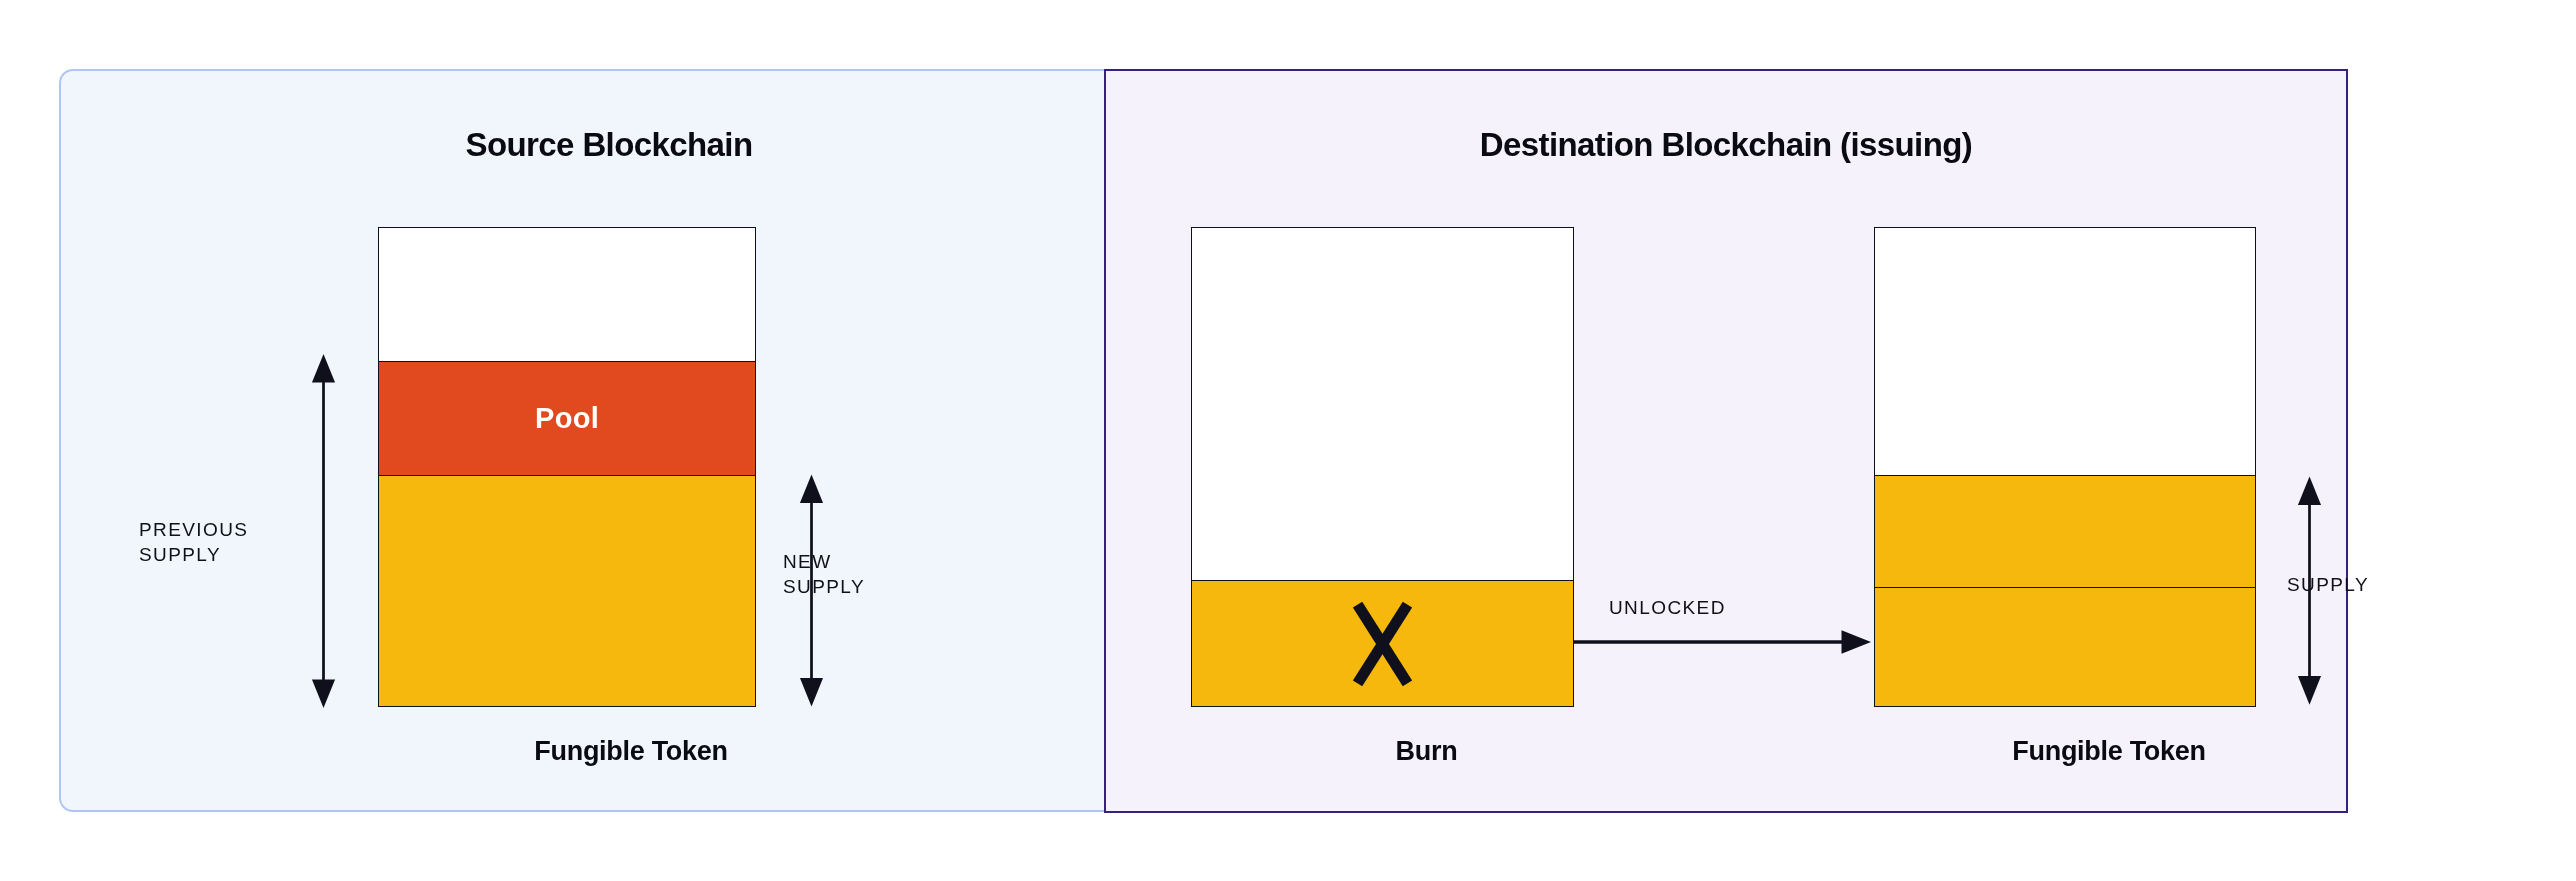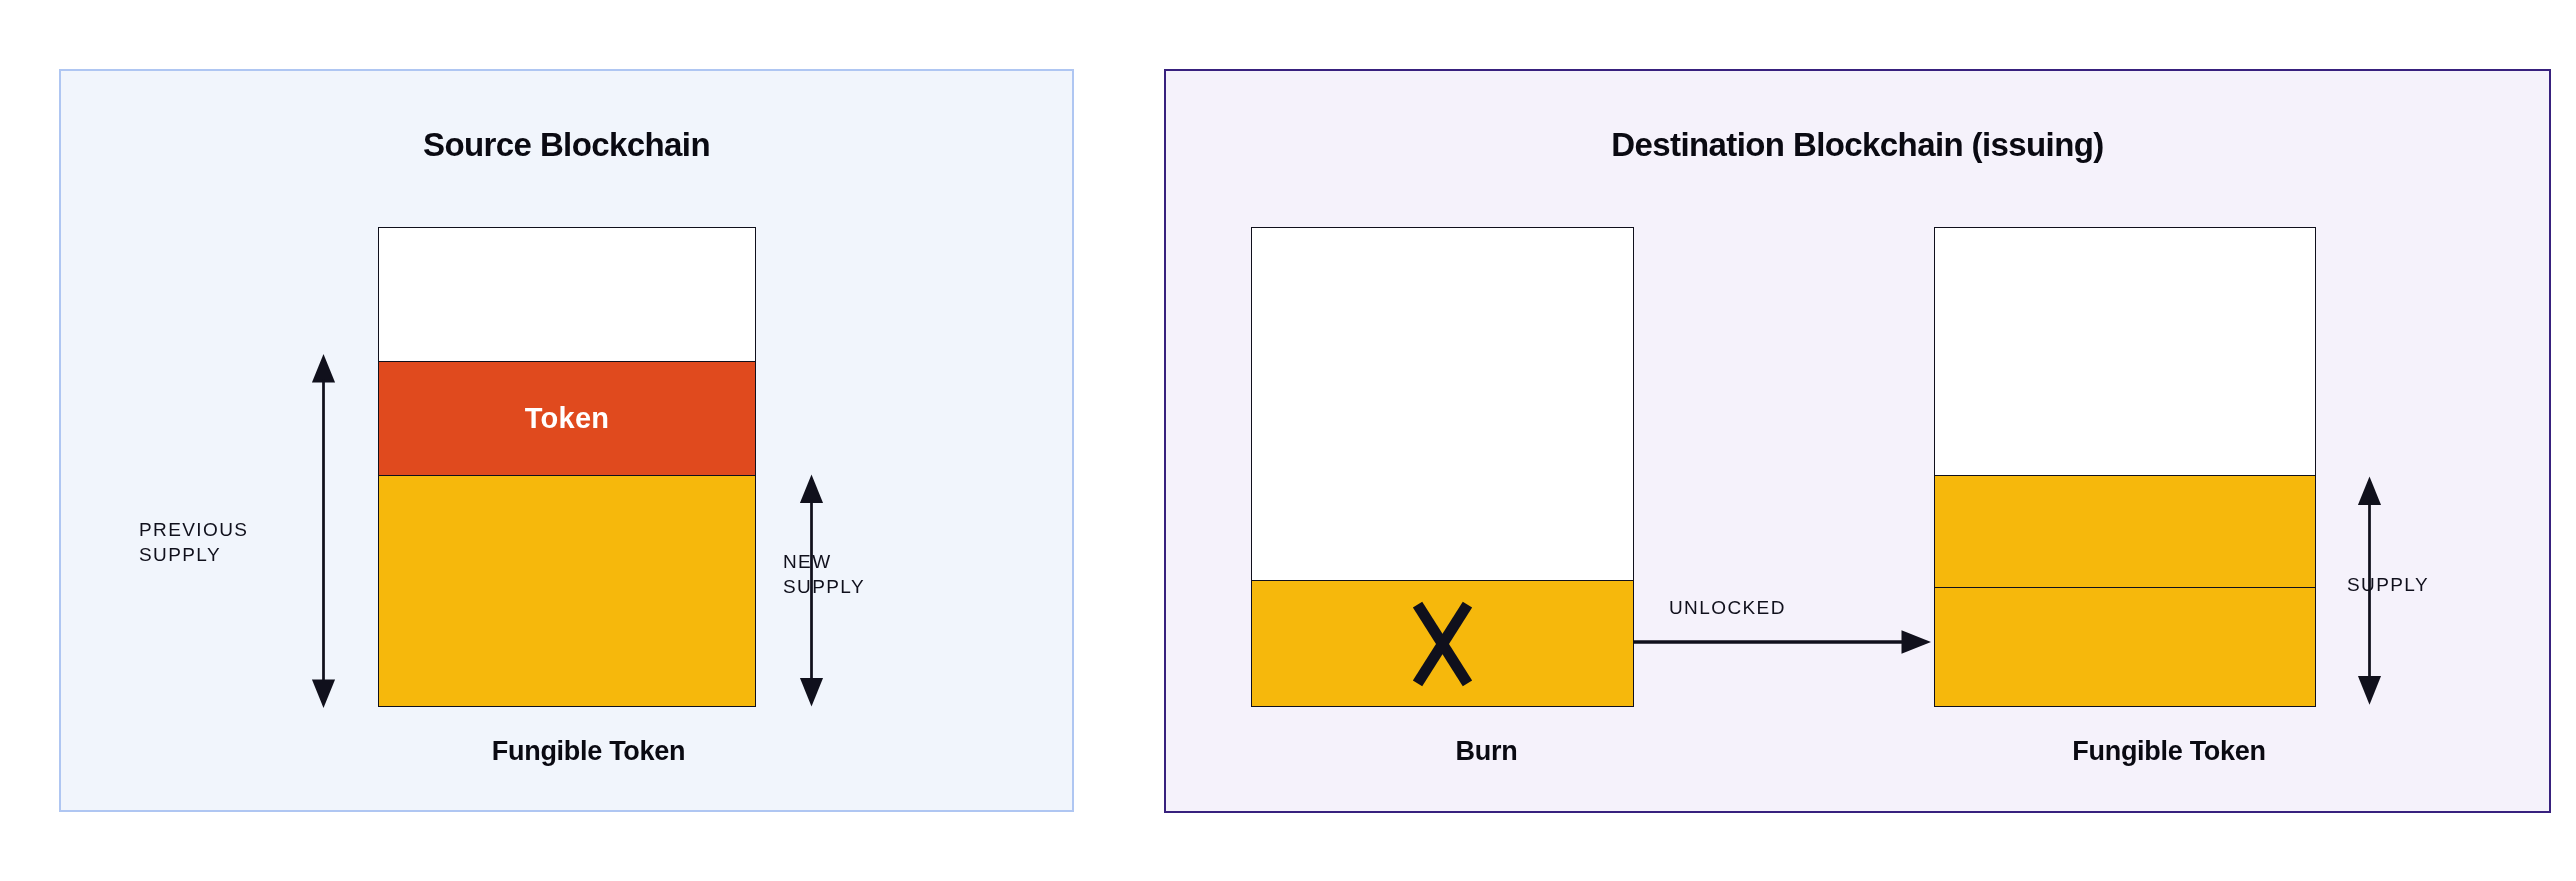--- a/index.html
+++ b/index.html
@@ -13,28 +13,29 @@
     overflow: hidden;
   }
   .panel {
     position: absolute;
     top: 69px;
     box-sizing: border-box;
     border: 2.2px solid;
   }
   .panel.source {
     left: 59px;
-    width: 1015px;
+    width: 1100px;
     height: 743px;
     background: var(--source-panel-bg, #f1f5fc);
     border-color: var(--source-panel-border, #afc6f2);
+    border-radius: 14px;
   }
   .panel.dest {
-    left: 1164px;
-    width: 1387px;
+    left: 1104px;
+    width: 1244px;
     height: 744px;
     background: var(--dest-panel-bg, #f5f2fb);
     border-color: var(--dest-panel-border, #38217e);
   }
   .panel-title {
     position: absolute;
     left: 0; right: 0;
     top: 57px;
     text-align: center;
     font-size: 33px;
@@ -121,21 +122,21 @@
 
 <div class="canvas">
 
   <div class="panel source">
 
     <div class="panel-title">Source Blockchain</div>
 
     <div class="bar src-bar">
       <div class="seg-empty"></div>
       <div class="seg-burn">
-        <span class="burn-text">Token</span>
+        <span class="burn-text">Pool</span>
       </div>
       <div class="seg-yellow-src"></div>
     </div>
 
     <svg class="arrow-svg" style="left:246px; top:281px;" width="33" height="358" viewBox="0 0 60 644">
       <polygon points="30,0 9,52 51,52"></polygon>
       <line x1="30" y1="46" x2="30" y2="598" stroke-width="5"></line>
       <polygon points="30,644 9,592 51,592"></polygon>
     </svg>
     <div class="measure-label lbl-prev">

